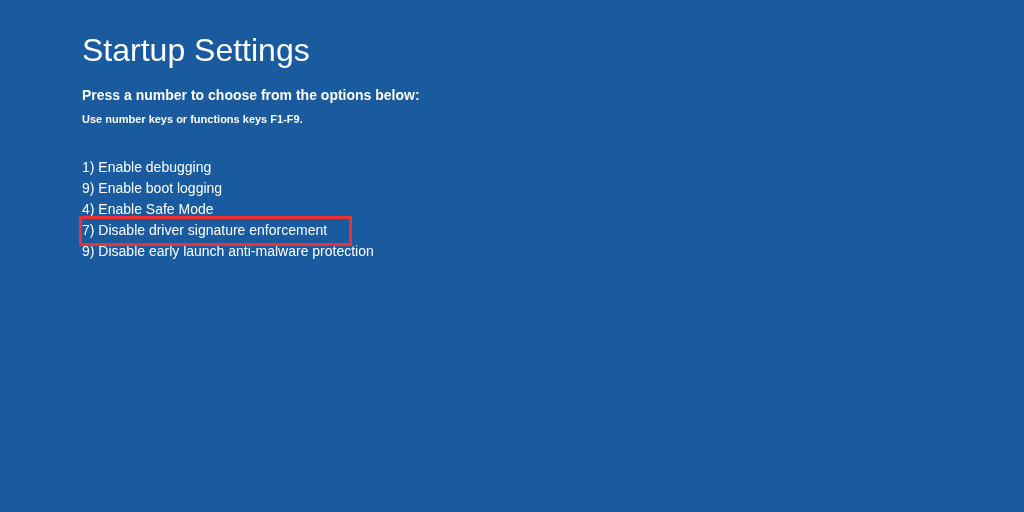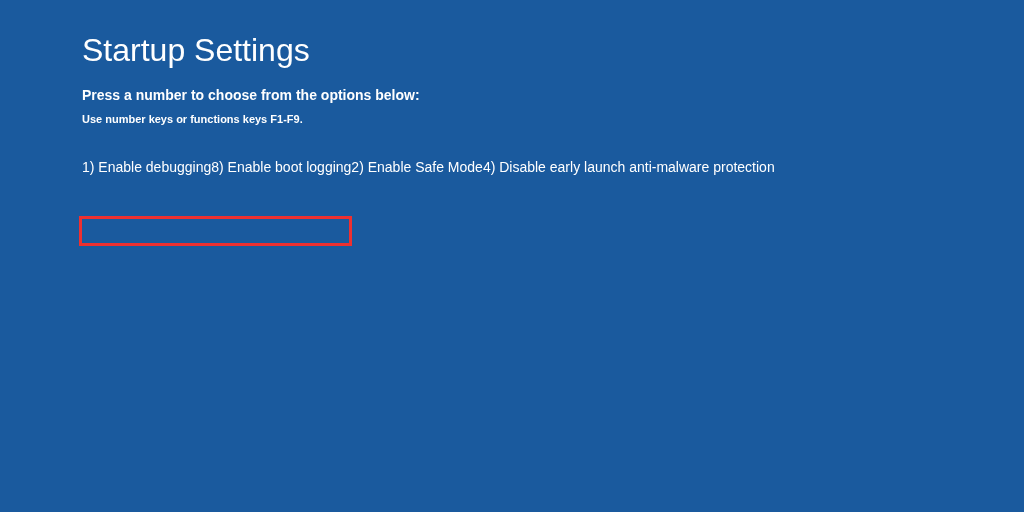--- a/index.html
+++ b/index.html
@@ -26,21 +26,21 @@
       font-weight: 700;
       margin-bottom: 10px;
     }
     .hint {
       font-size: 11px;
       font-weight: 700;
       margin-bottom: 32px;
     }
     .options {
       display: flex;
-      flex-direction: row;
+      flex-direction: column;
     }
     .option {
       font-size: 14px;
       font-weight: 400;
       line-height: 1.5;
       padding: 0;
     }
     .highlight-box {
       position: absolute;
       border: 3px solid #ee3030;
@@ -49,18 +49,19 @@
   </style>
 </head>
 <body>
 
 <h1 class="title">Startup Settings</h1>
 <div class="subtitle">Press a number to choose from the options below:</div>
 <div class="hint">Use number keys or functions keys F1-F9.</div>
 
 <div class="options">
   <div class="option">1) Enable debugging</div>
-  <div class="option">8) Enable boot logging</div>
-  <div class="option">2) Enable Safe Mode</div>
-  <div class="option">4) Disable early launch anti-malware protection</div>
+  <div class="option">9) Enable boot logging</div>
+  <div class="option">4) Enable Safe Mode</div>
+  <div class="option">7) Disable driver signature enforcement</div>
+  <div class="option">9) Disable early launch anti-malware protection</div>
 </div>
 
 <div class="highlight-box" style="top: 216px; left: 79px; width: 273px; height: 30px;"></div>
 
 </body></html>

